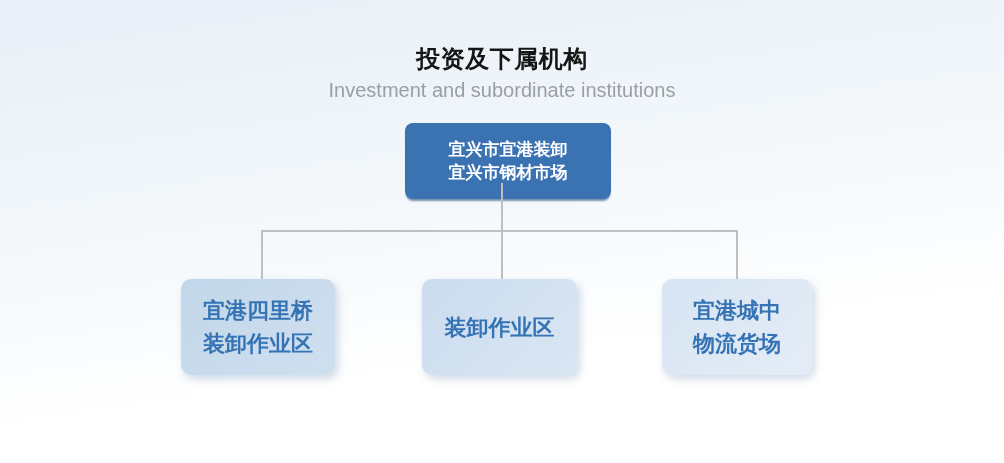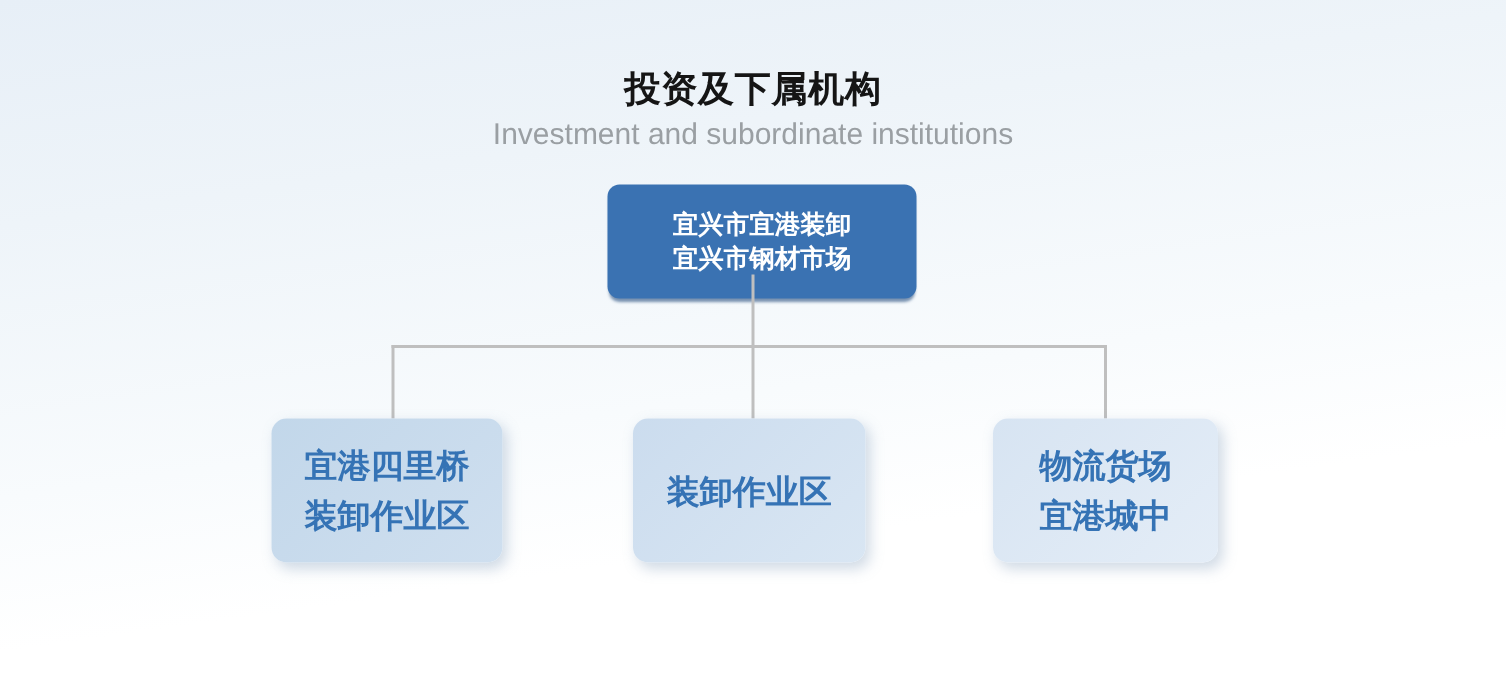--- a/index.html
+++ b/index.html
@@ -109,17 +109,17 @@
   <div class="node node-child node-child-1">
     <span>宜港四里桥</span>
     <span>装卸作业区</span>
   </div>
 
   <div class="node node-child node-child-2">
     <span>装卸作业区</span>
   </div>
 
   <div class="node node-child node-child-3">
+    <span>宜港城中</span>
     <span>物流货场</span>
-    <span>宜港城中</span>
   </div>
 
 </div>
 
 </body></html>

